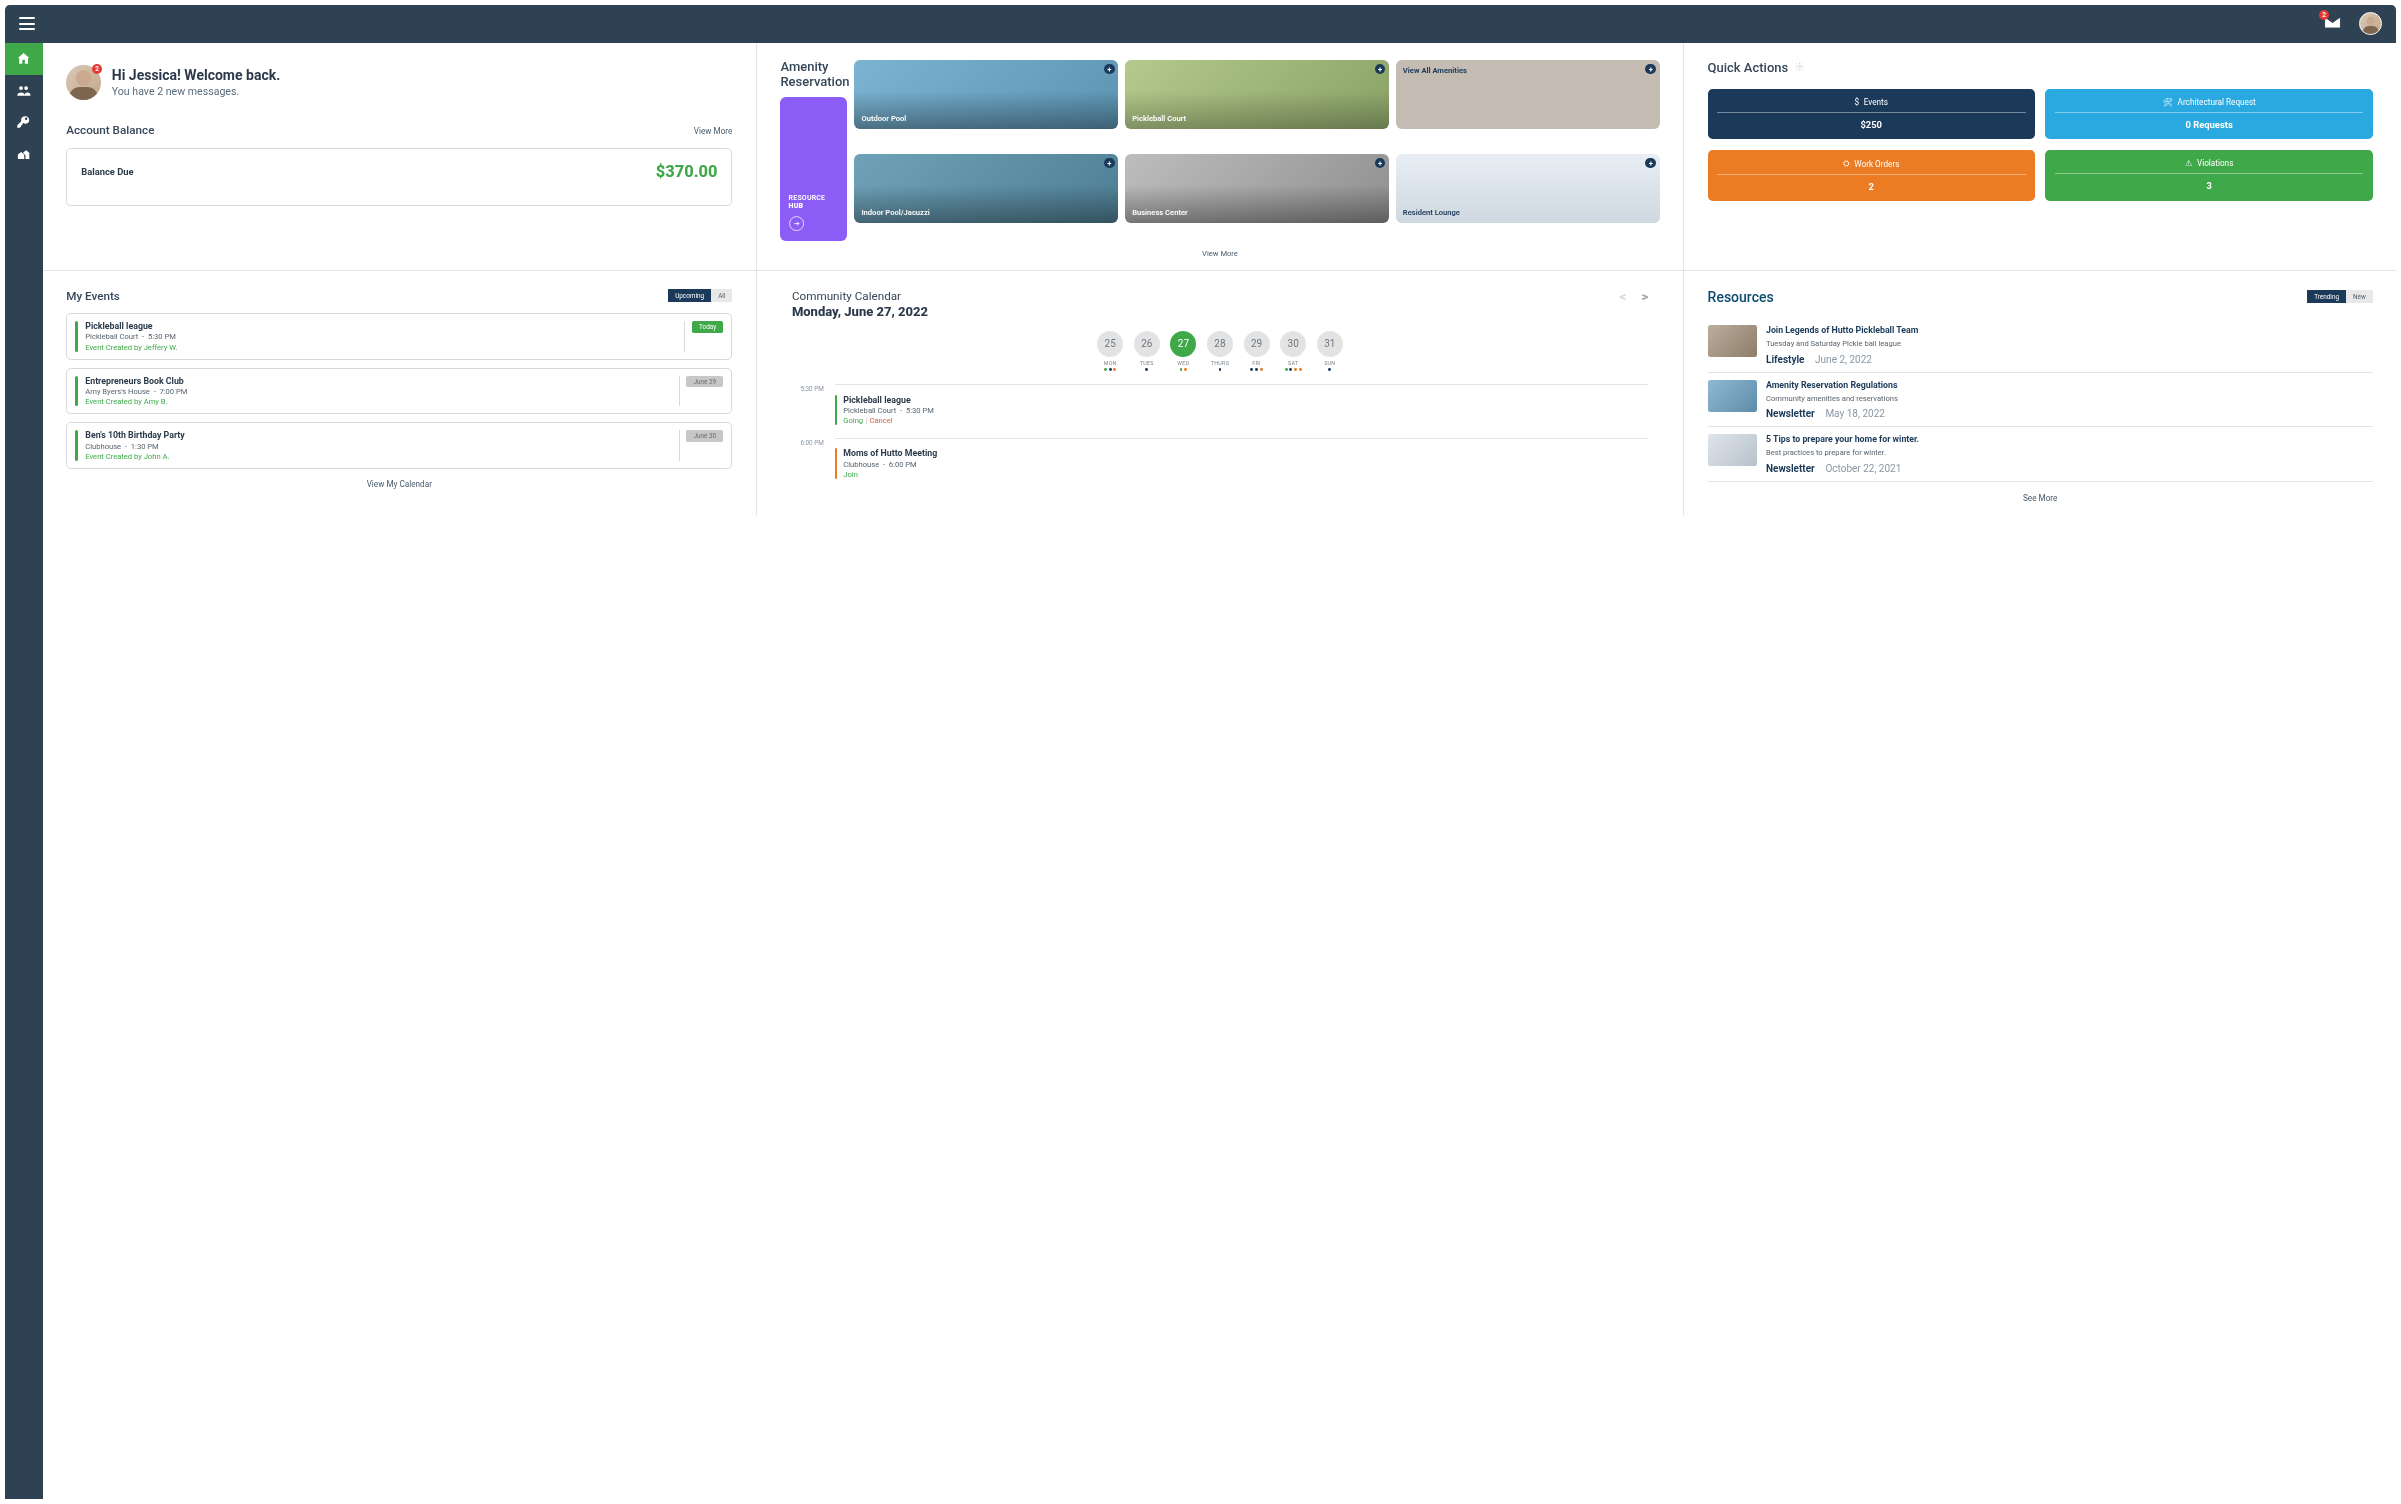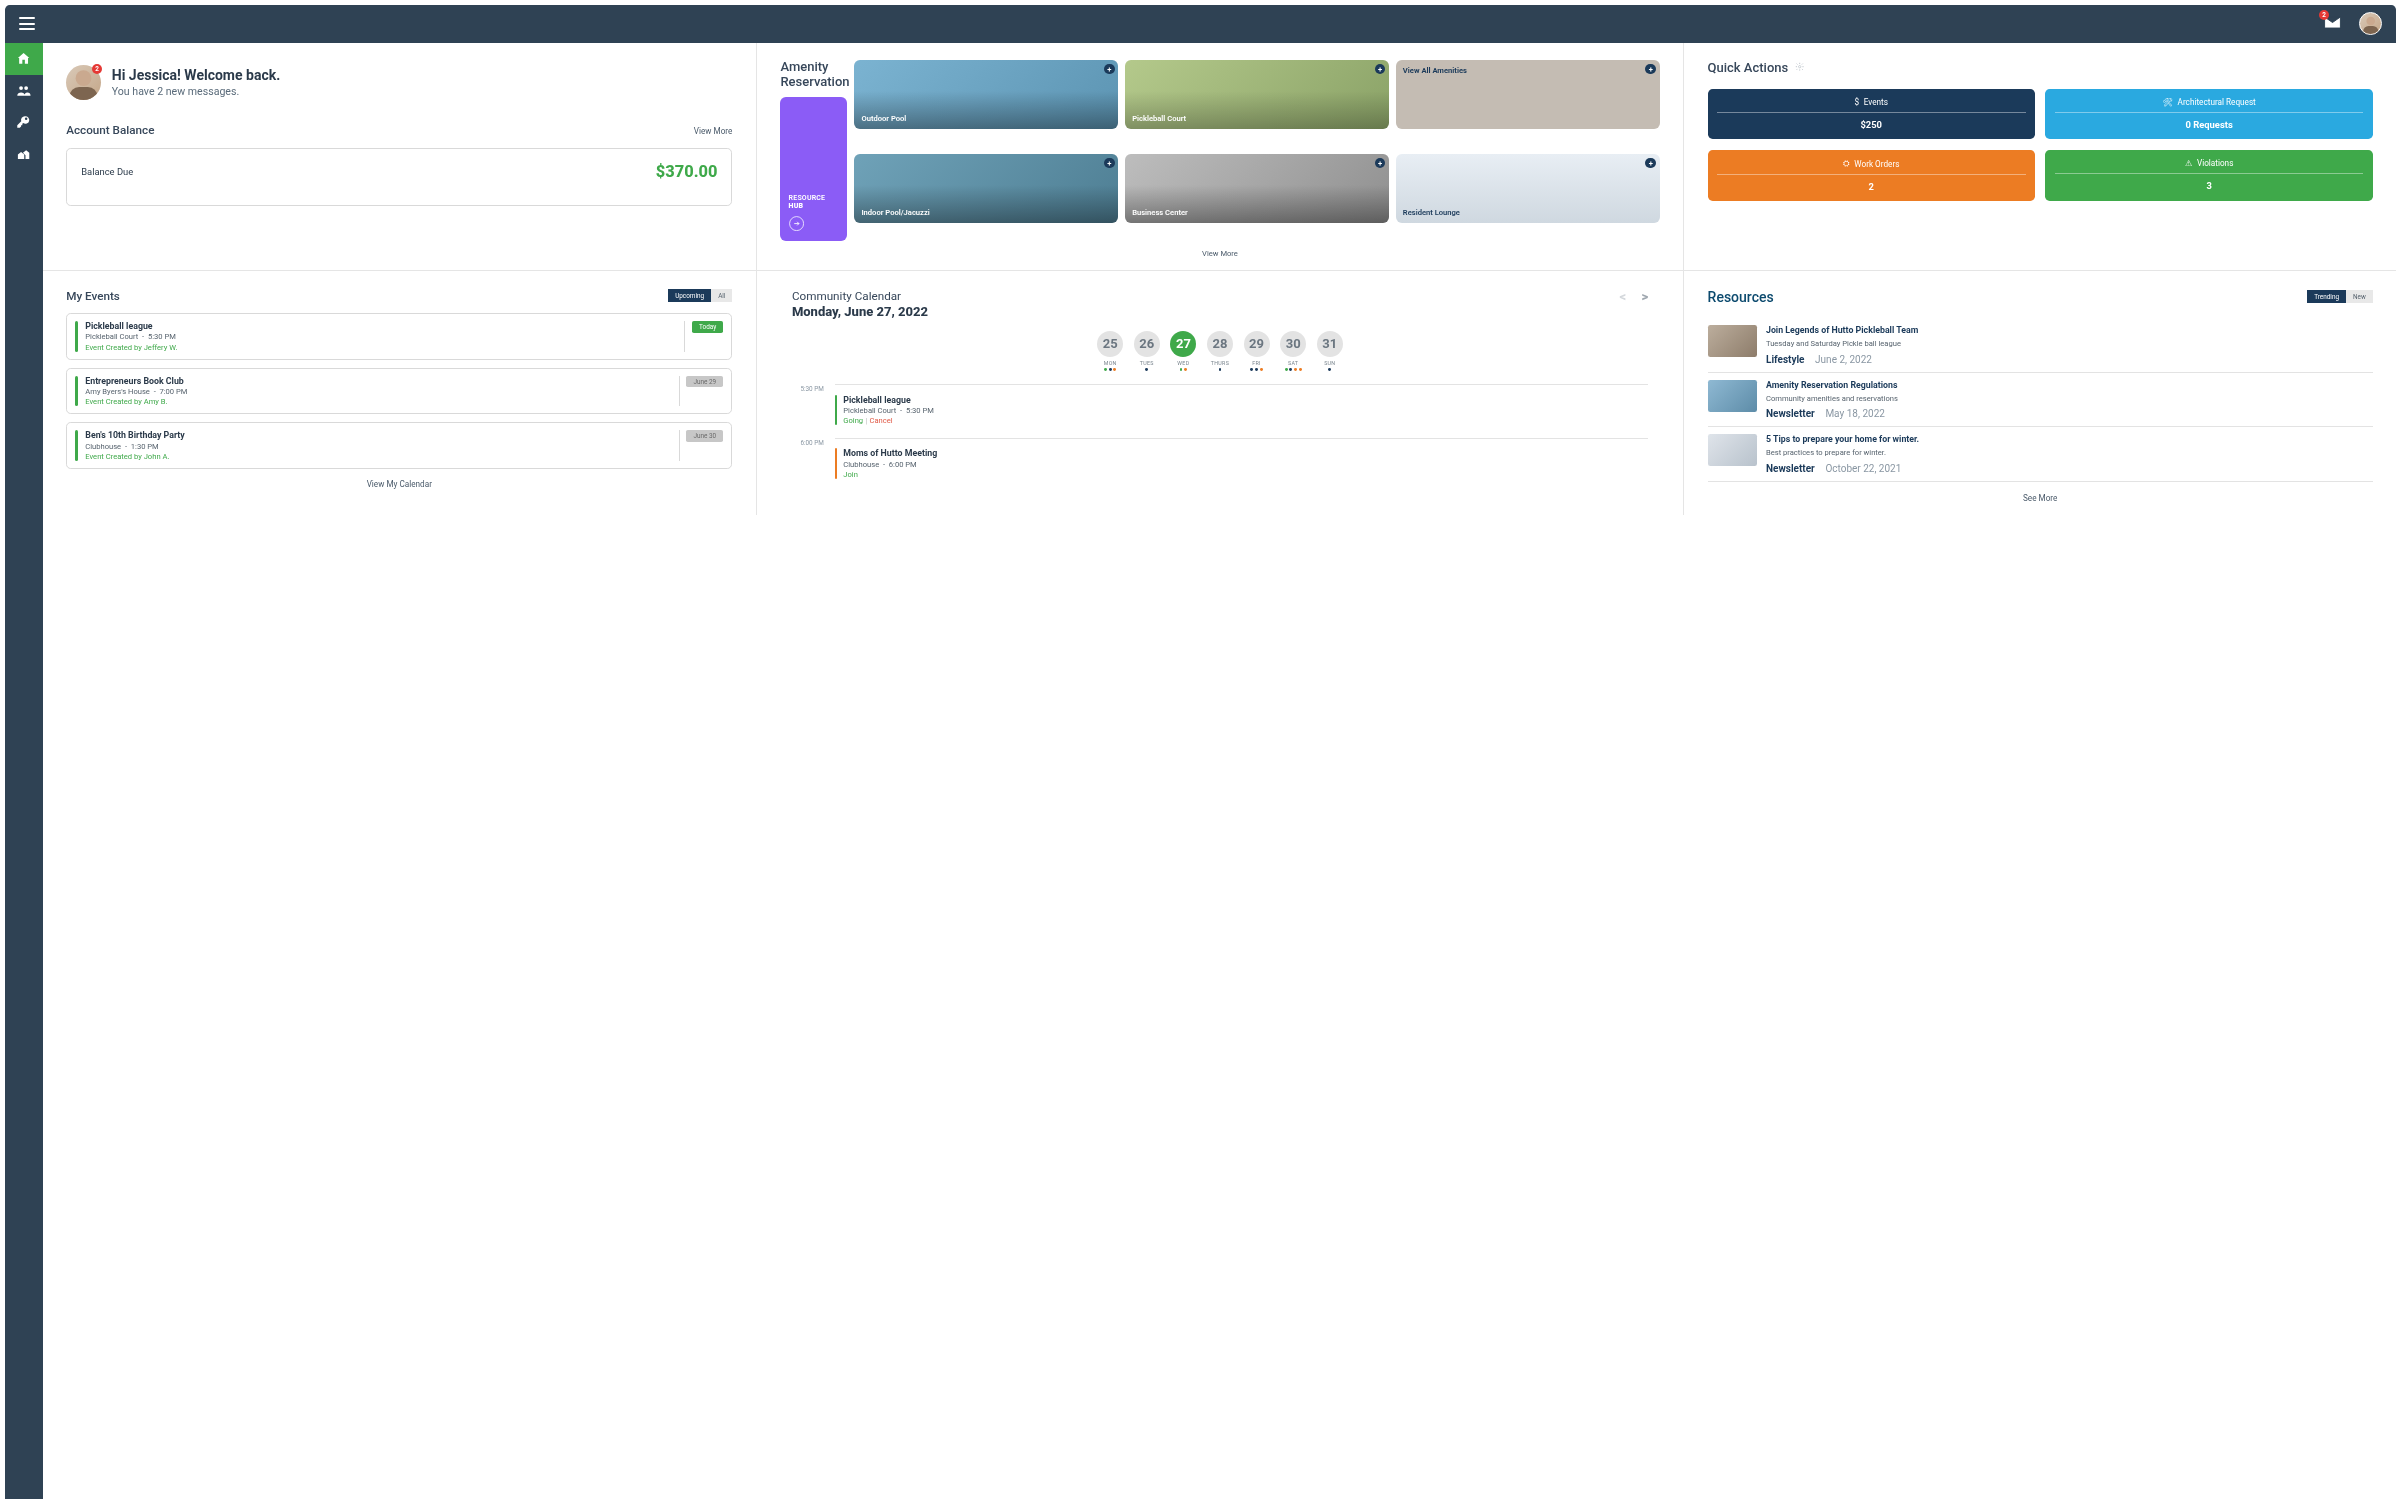--- a/index.html
+++ b/index.html
@@ -38,21 +38,21 @@
   .welcome-avatar svg{width:100%;height:100%}
   .welcome-avatar-wrap{position:relative}
   .welcome-avatar-wrap .badge{top:-1.2px;right:-1.2px;left:auto}
   .welcome h1 { font-size: 14px; font-weight: 700; color: #2b3a4a; }
   .welcome p { font-size: 10.6px; color: #5a6b7a; margin-top:1.2px;}
   .section-head { display: flex; justify-content: space-between; align-items: baseline; margin-bottom: 10.6px; }
   .section-head h2 { font-size: 11.7px; font-weight: 500; color: #37475a; }
   .section-head a { font-size: 8.2px; color: #4a5a6a; text-decoration: none; }
   .balance-card { border: 1.2px solid #d9d9d9; border-radius: 4.7px; padding: 13px 14px; }
   .balance-row { display: flex; justify-content: space-between; align-items: center; margin-bottom: 10.6px; }
-  .balance-row .label { font-size: 9.4px; font-weight: 400; color: #2b3a4a; }
+  .balance-row .label { font-size: 9.4px; font-weight: 700; color: #2b3a4a; }
   .balance-row .amount { font-size: 16.4px; font-weight: 800; color: #3fa94a; }
   .pay-btn { width: 100%; background: #3fa94a; color: #fff; border: none; border-radius: 2.9px; padding: 8.2px 0; font-size: 8.8px; font-weight: 700; letter-spacing: 0.3px; cursor: pointer; }
 
   
   .amen-head { font-size: 13px; font-weight: 500; color: #37475a; line-height:1.15; }
   .amen-wrap { display: flex; gap: 7px; }
   .resource-hub { width: 67px; background: #8b5cf6; color: #fff; border-radius: 5.9px; padding: 8.2px 8.2px; display: flex; flex-direction: column; justify-content: flex-end; cursor: pointer; min-height:144px;}
   .resource-hub .rh-text { font-size: 7px; letter-spacing: 0.2px; font-weight: 600; }
   .resource-hub .arrow { margin-top: 5.9px; }
   .amen-grid { flex:1; display: grid; grid-template-columns: repeat(3,1fr); gap: 7px; }
@@ -102,21 +102,21 @@
 
   
   .cal-head{display:flex;justify-content:space-between;align-items:flex-start;margin-bottom:11.7px}
   .cal-title h2{font-size:11.7px;font-weight:400;color:#37475a}
   .cal-title h3{font-size:13px;font-weight:800;color:#2b3a4a;margin-top:1.2px}
   .cal-nav{display:flex;gap:15.2px;font-size:13px;font-weight:800}
   .cal-nav span{cursor:pointer;color:#9fa7af}
   .cal-nav span:first-child{color:#d4d8dc}
   .week{display:flex;gap:10.6px;justify-content:center;margin-bottom:8.2px}
   .day{text-align:center;cursor:pointer}
-  .day-circle{width:26px;height:26px;border-radius:50%;background:#e3e3e3;display:flex;align-items:center;justify-content:center;font-size:13px;font-weight:700;color:#6b7680}
+  .day-circle{width:26px;height:26px;border-radius:50%;background:#e3e3e3;display:flex;align-items:center;justify-content:center;font-size:10px;font-weight:400;color:#6b7680}
   .day.active .day-circle{background:#3fa94a;color:#fff}
   .day-lbl{font-size:5.3px;color:#7a858e;margin-top:3.5px;letter-spacing:0.3px}
   .dots{display:flex;justify-content:center;gap:1.8px;margin-top:2.3px}
   .dot{width:2.9px;height:2.9px;border-radius:50%}
   .dg{background:#3fa94a}.db{background:#1b3a5a}.do{background:#ec7c23}
   .timeslot{display:flex;gap:10.6px;margin-top:13px}
   .time-lbl{width:32px;font-size:6.4px;color:#8a97a3;text-align:right;padding-top:1.2px}
   .slot-body{flex:1}
   .slot-body hr{border:none;border-top:0.6px solid #e3e3e3;margin-bottom:9.4px}
   .slot-ev{display:flex;gap:5.9px}

